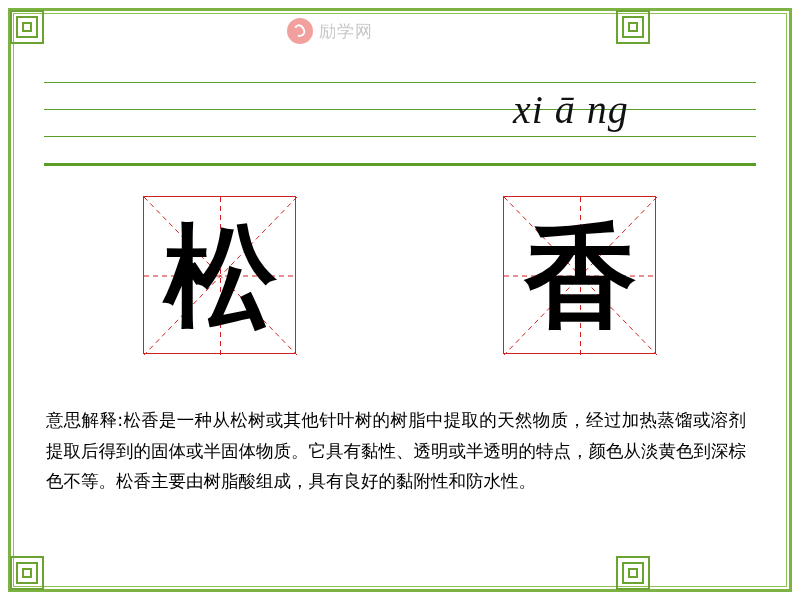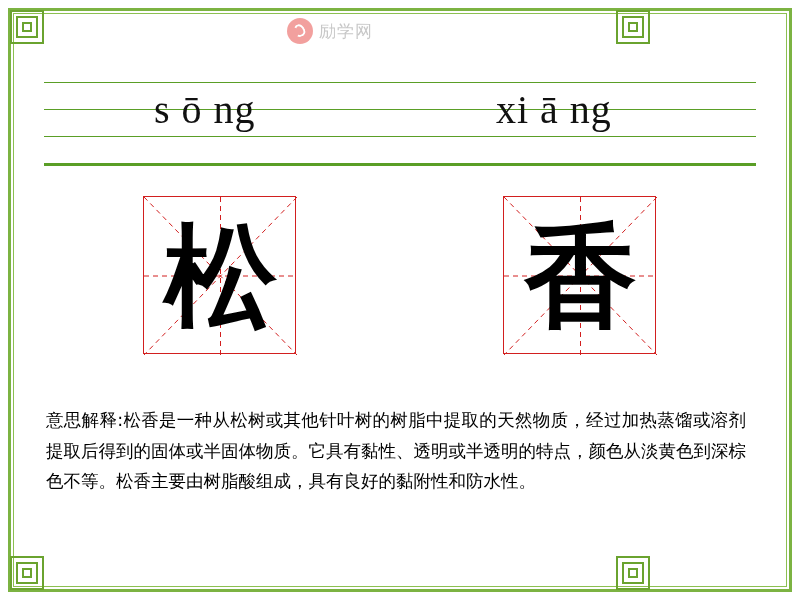--- a/index.html
+++ b/index.html
@@ -124,21 +124,21 @@
     top: 2px;
     height: 52px;
     line-height: 52px;
     font-family: "Liberation Serif", serif;
     font-size: 40px;
     color: #111111;
     white-space: nowrap;
     letter-spacing: 1px;
   }
   .pinyin.p1 { left: 110px; }
-  .pinyin.p2 { left: 452px; }
+  .pinyin.p2 { left: 469px; font-style: italic; }
 
   
   .char-row {
     position: absolute;
     left: 0;
     top: 196px;
     width: 800px;
     height: 164px;
   }
   .tianzige {
@@ -219,21 +219,20 @@
   <div class="watermark">
     <div class="logo-circle"></div>
     <div class="logo-text">励学网</div>
   </div>
 
   <div class="pinyin-area">
     <div class="staff-line l1"></div>
     <div class="staff-line l2"></div>
     <div class="staff-line l3"></div>
     <div class="staff-line l4"></div>
-    <div class="pinyin p1">s ō ng</div>
     <div class="pinyin p2">xi ā ng</div>
   </div>
 
   <div class="char-row">
 
     <div class="tianzige g1">
       <svg width="153" height="158">
         <line x1="0" y1="0" x2="153" y2="158" stroke="#d21f1f" stroke-width="1" stroke-dasharray="5,4"></line>
         <line x1="153" y1="0" x2="0" y2="158" stroke="#d21f1f" stroke-width="1" stroke-dasharray="5,4"></line>
         <line x1="76.5" y1="0" x2="76.5" y2="158" stroke="#d21f1f" stroke-width="1" stroke-dasharray="5,4"></line>

